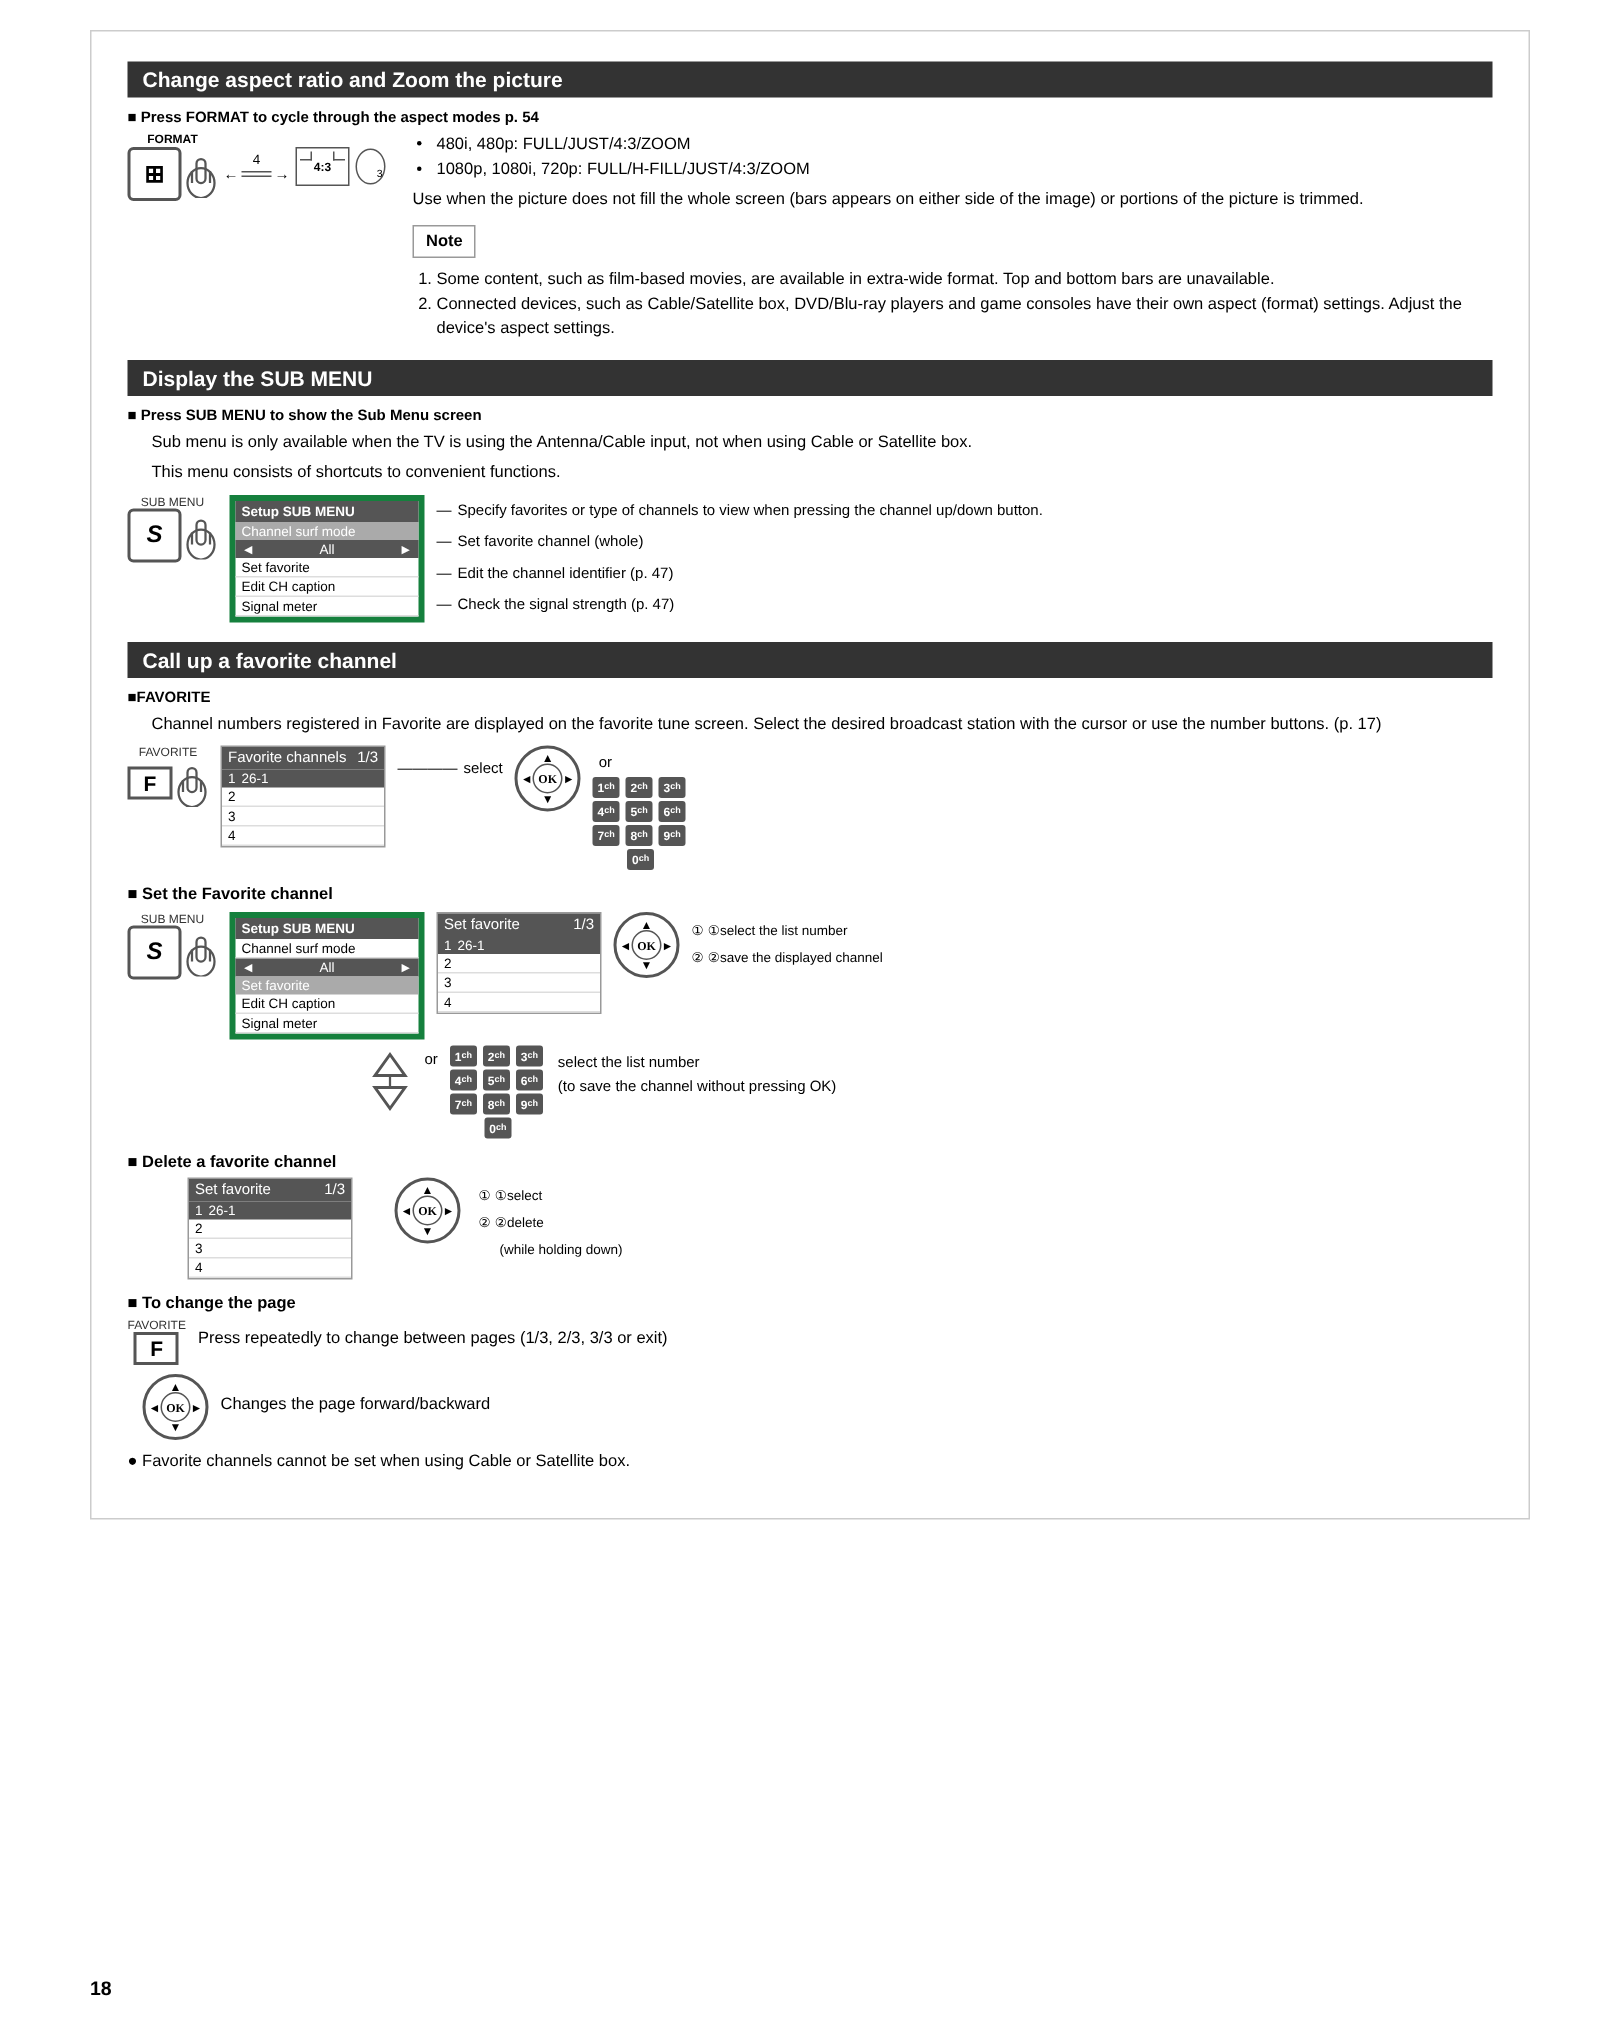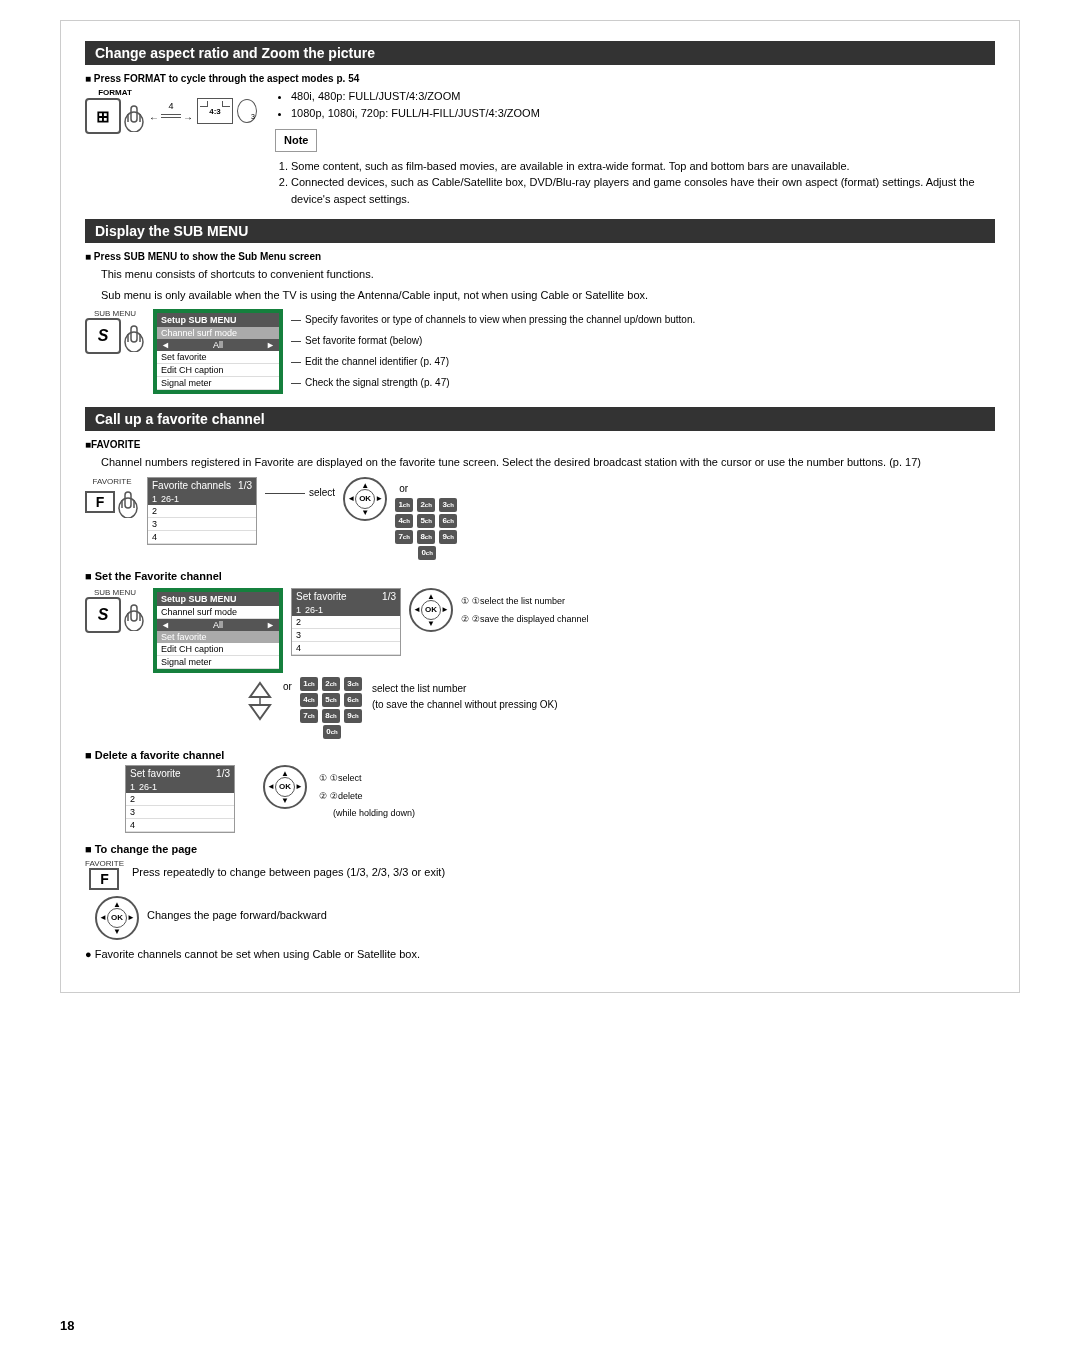--- a/index.html
+++ b/index.html
@@ -181,20 +181,21 @@
     .ok-btn-inner {
       width: 20px;
       height: 20px;
       border: 1.5px solid #555;
       border-radius: 50%;
       display: flex;
       align-items: center;
       justify-content: center;
       font-size: 8px;
       font-weight: bold;
+      font-family: Liberation Serif, serif;
     }
 
     .ok-btn-arrows {
       position: absolute;
       top: 0; left: 0; right: 0; bottom: 0;
       display: flex;
       align-items: center;
       justify-content: space-between;
       padding: 0 2px;
       font-size: 8px;
@@ -407,20 +408,21 @@
               <div style="position:absolute; bottom:2px; right:1px; font-size:7px;">3</div>
             </div>
           </div>
         </div>
 
         <div class="right-text-block">
           <ul class="bullet-list">
             <li>480i, 480p: FULL/JUST/4:3/ZOOM</li>
             <li>1080p, 1080i, 720p: FULL/H-FILL/JUST/4:3/ZOOM</li>
           </ul>
+          <p class="text-block" style="margin-top:4px;">Use when the picture does not fill the whole screen (bars appears on either side of the image) or portions of the picture is trimmed.</p>
           <div style="margin-top:4px;">
             <span class="note-box">Note</span>
             <ol style="padding-left:16px; font-size:11px; line-height:1.5; margin-top:2px;">
               <li>Some content, such as film-based movies, are available in extra-wide format. Top and bottom bars are unavailable.</li>
               <li>Connected devices, such as Cable/Satellite box, DVD/Blu-ray players and game consoles have their own aspect (format) settings. Adjust the device's aspect settings.</li>
             </ol>
           </div>
         </div>
       </div>
     </div>
@@ -428,22 +430,22 @@
 
   <div class="section-block">
     <div class="section-header">
       <span>Display the SUB MENU</span>
     </div>
 
     <div>
       <div class="subsection-title">
         <span>■ Press SUB MENU to show the Sub Menu screen</span>
       </div>
+      <p class="text-block indent">Sub menu is only available when the TV is using the Antenna/Cable input, not when using Cable or Satellite box.</p>
       <p class="text-block indent">This menu consists of shortcuts to convenient functions.</p>
-      <p class="text-block indent">Sub menu is only available when the TV is using the Antenna/Cable input, not when using Cable or Satellite box.</p>
 
       <div style="display:flex; align-items:flex-start; gap:8px; margin-top:6px;">
 
         <div style="display:flex; flex-direction:column; align-items:center; flex-shrink:0;">
           <span class="sub-label">SUB MENU</span>
           <div style="display:flex; align-items:center; gap:2px;">
             <div class="icon-box" style="font-size:16px; font-weight:bold; font-style:italic;">S</div>
             <svg width="22" height="32" viewBox="0 0 22 32">
               <ellipse cx="11" cy="22" rx="9" ry="10" fill="none" stroke="#555" stroke-width="1.5"></ellipse>
               <rect x="8" y="6" width="6" height="16" rx="3" fill="none" stroke="#555" stroke-width="1.5"></rect>
@@ -466,21 +468,21 @@
           <div class="menu-row">Signal meter</div>
         </div>
 
         <div style="font-size:10px; line-height:1.8; margin-top:2px;">
           <div class="annotation-line">
             <span style="margin-right:4px;">—</span>
             <span>Specify favorites or type of channels to view when pressing the channel up/down button.</span>
           </div>
           <div class="annotation-line">
             <span style="margin-right:4px;">—</span>
-            <span>Set favorite format (below)</span>
+            <span>Set favorite channel (whole)</span>
           </div>
           <div class="annotation-line">
             <span style="margin-right:4px;">—</span>
             <span>Edit the channel identifier (p. 47)</span>
           </div>
           <div class="annotation-line">
             <span style="margin-right:4px;">—</span>
             <span>Check the signal strength (p. 47)</span>
           </div>
         </div>

